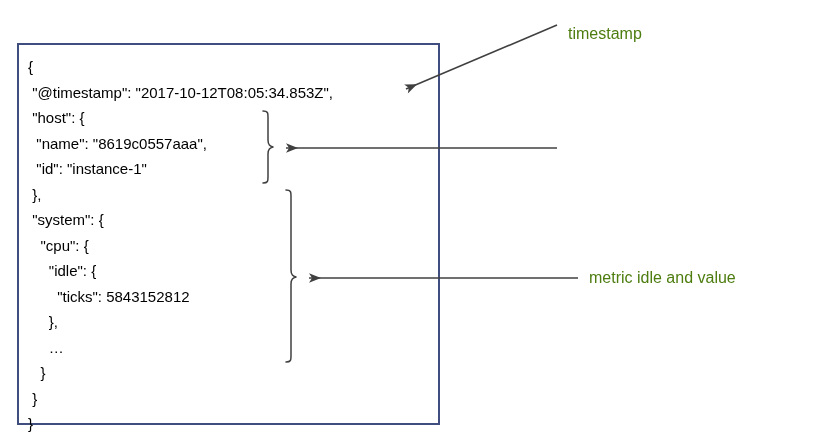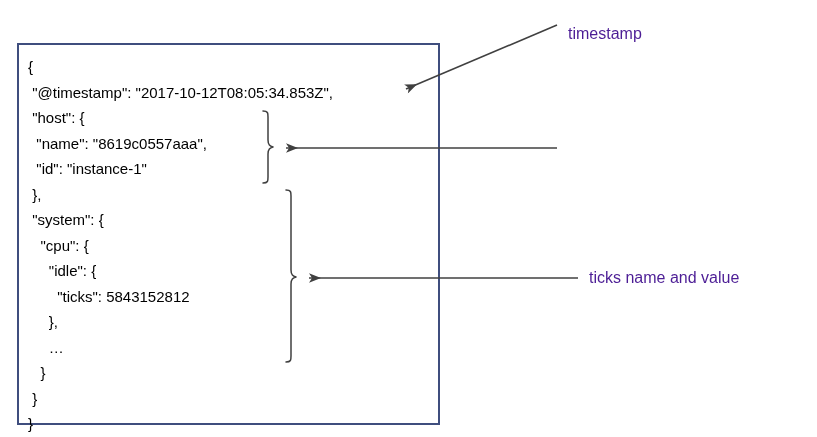--- a/index.html
+++ b/index.html
@@ -43,21 +43,21 @@
     white-space: pre;
     color: #000000;
   }
 
   
   .ann-label {
     position: absolute;
     font-family: "Liberation Sans", sans-serif;
     font-size: 16px;
     line-height: 20px;
-    color: #4c1d95;
+    color: #4d7c0f;
     white-space: nowrap;
   }
   #label-timestamp { left: 568px; top: 24px; }
   #label-dimensions { left: 568px; top: 138px; }
   #label-metric { left: 589px; top: 268px; }
 
   
   #overlay {
     position: absolute;
     left: 0;
@@ -123,15 +123,15 @@
                C291,360 291,362 286,362" fill="none" stroke="#404040" stroke-width="1.5" stroke-linecap="round" stroke-linejoin="round"></path>
     </g>
     <g>
       <line x1="578" y1="278" x2="309" y2="278" stroke="#404040" stroke-width="1.6" marker-end="url(#arrowhead)"></line>
     </g>
   </svg>
 
   <div class="ann-label" id="label-timestamp">timestamp</div>
 
 
-  <div class="ann-label" id="label-metric">ticks name and value</div>
+  <div class="ann-label" id="label-metric">metric idle and value</div>
 
 </div>
 
 </body></html>

